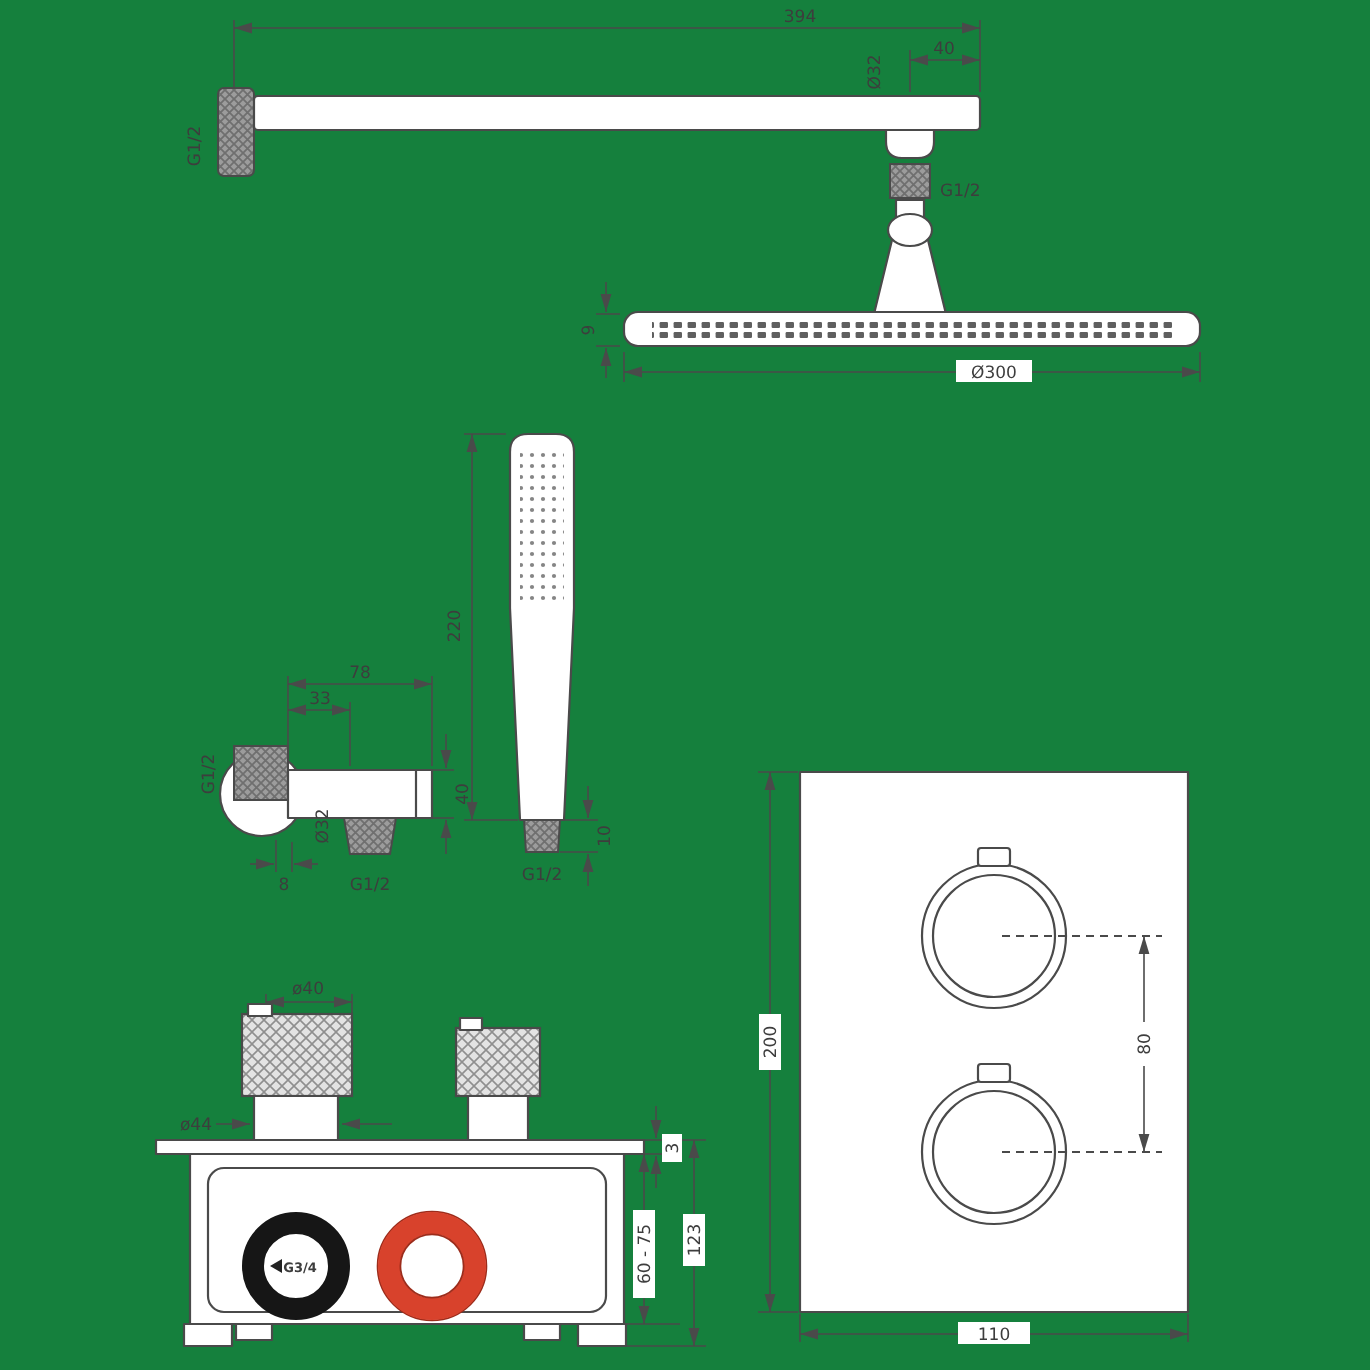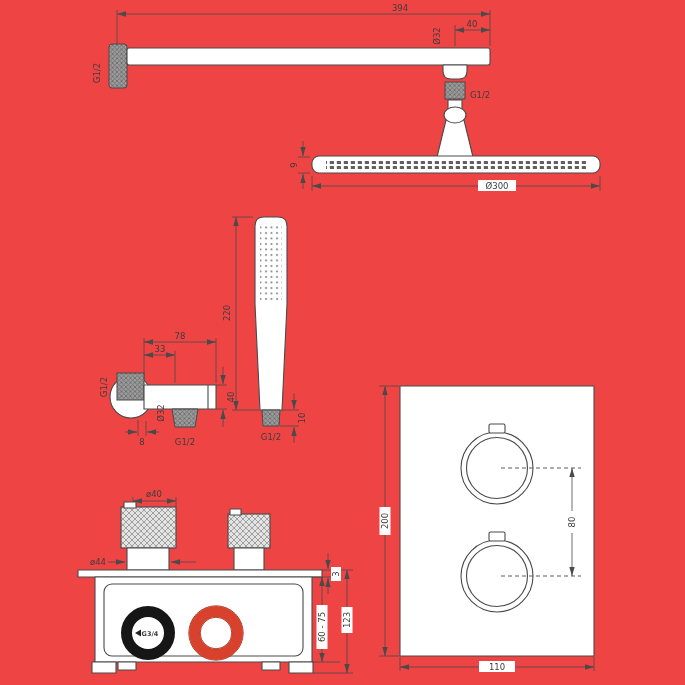--- a/index.html
+++ b/index.html
@@ -1,16 +1,16 @@
 <!DOCTYPE html>
 <html><head>
 <meta charset="utf-8">
 <style>
   html,body{margin:0;padding:0;background:#fff}
-  .stage{width:685px;height:685px;position:relative;background:#ef4444;font-family:"DejaVu Sans","Liberation Sans",sans-serif}
+  .stage{width:685px;height:685px;position:relative;background:#15803d;font-family:"DejaVu Sans","Liberation Sans",sans-serif}
   svg{display:block}
   svg text{font-family:"DejaVu Sans","Liberation Sans",sans-serif;font-size:8.5px;fill:#3d3d3d}
   .ln{fill:none;stroke:#4a4a4a;stroke-width:1.1;stroke-linejoin:round}
   .fw{fill:#ffffff;stroke:#4a4a4a;stroke-width:1.1;stroke-linejoin:round}
   .dk{fill:url(#p-nut);stroke:#4a4a4a;stroke-width:1}
   .kn{fill:url(#p-knurl);stroke:#4a4a4a;stroke-width:1.1}
   .dim{fill:none;stroke:#4a4a4a;stroke-width:0.8}
   .dsh{fill:none;stroke:#4a4a4a;stroke-width:0.9;stroke-dasharray:4 3}
   .lblbg{fill:#ffffff}
   .tiny{font-size:6.5px;font-weight:bold}

